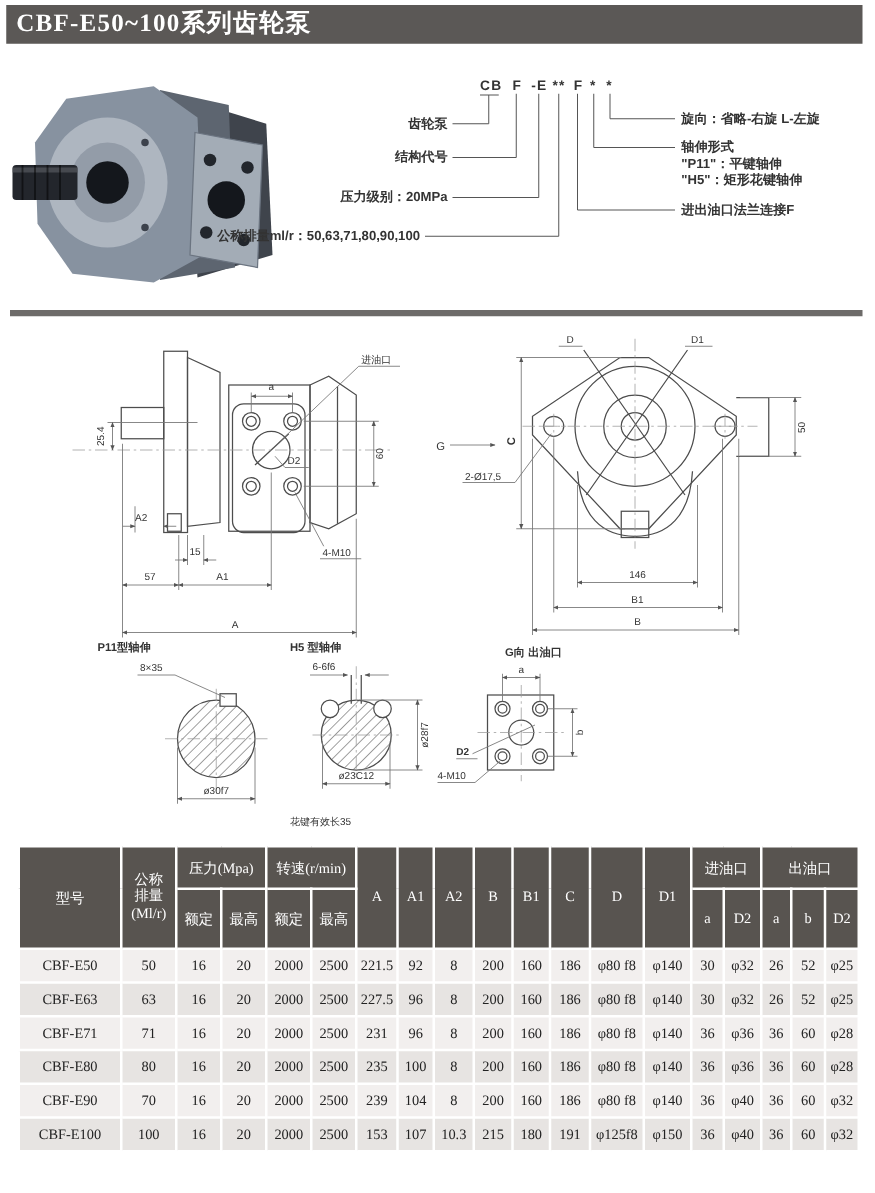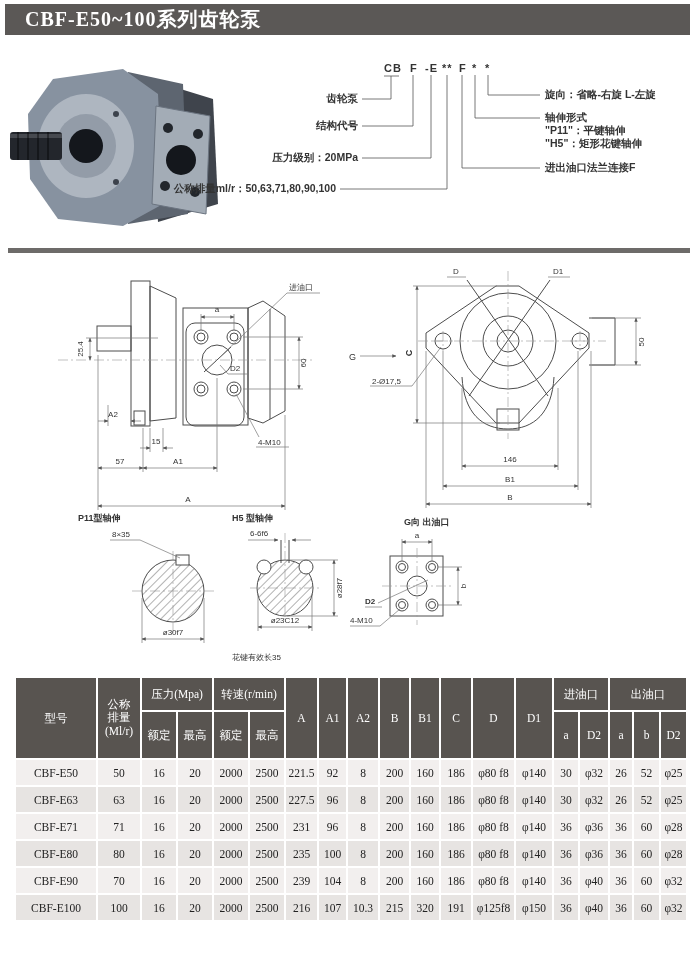--- a/index.html
+++ b/index.html
@@ -1,20 +1,20 @@
 <!DOCTYPE html>
 <html><head>
 <meta charset="utf-8">
 <style>
   * { margin:0; padding:0; box-sizing:border-box; }
   html,body { width:700px; height:954px; background:#fff; font-family:"Liberation Sans",sans-serif; }
   .sheet { position:relative; width:700px; height:954px; overflow:hidden; }
   .titlebar { position:absolute; left:5px; top:4px; width:685px; height:31px; background:#5b5856;
               color:#fff; font-family:"Liberation Serif",serif; font-size:20px; font-weight:bold;
-              line-height:30px; padding-left:20px; letter-spacing:1px; }
+              line-height:30px; padding-left:8px; letter-spacing:1px; }
   .top { position:absolute; top:38px; left:0; width:606px; height:210px; }
   .photo { position:absolute; left:8px; top:16px; }
   .codes { position:absolute; left:0; top:0; }
   .rule { position:absolute; top:248px; left:8px; width:682px; height:5px; background:#6d6b69; }
   .drawings { position:absolute; top:253px; left:0; }
   .outline { stroke:#4d4d4d; stroke-width:1; fill:none; }
   .dim { stroke:#777; stroke-width:0.7; fill:none; }
   .cl { stroke:#999; stroke-width:0.6; fill:none; stroke-dasharray:10 3 2 3; }
   svg text { font-family:"Liberation Sans",sans-serif; fill:#333; }
   .t8 { font-size:8px; } .t9 { font-size:9px; } .t10 { font-size:10.5px; font-weight:600; }
@@ -455,25 +455,25 @@
           <td>φ32</td>
         </tr>
 
         <tr>
           <td>CBF-E100</td>
           <td>100</td>
           <td>16</td>
           <td>20</td>
           <td>2000</td>
           <td>2500</td>
-          <td>216</td>
+          <td>153</td>
           <td>107</td>
           <td>10.3</td>
           <td>215</td>
-          <td>320</td>
+          <td>180</td>
           <td>191</td>
           <td>φ125f8</td>
           <td>φ150</td>
           <td>36</td>
           <td>φ40</td>
           <td>36</td>
           <td>60</td>
           <td>φ32</td>
         </tr>
       </tbody>

